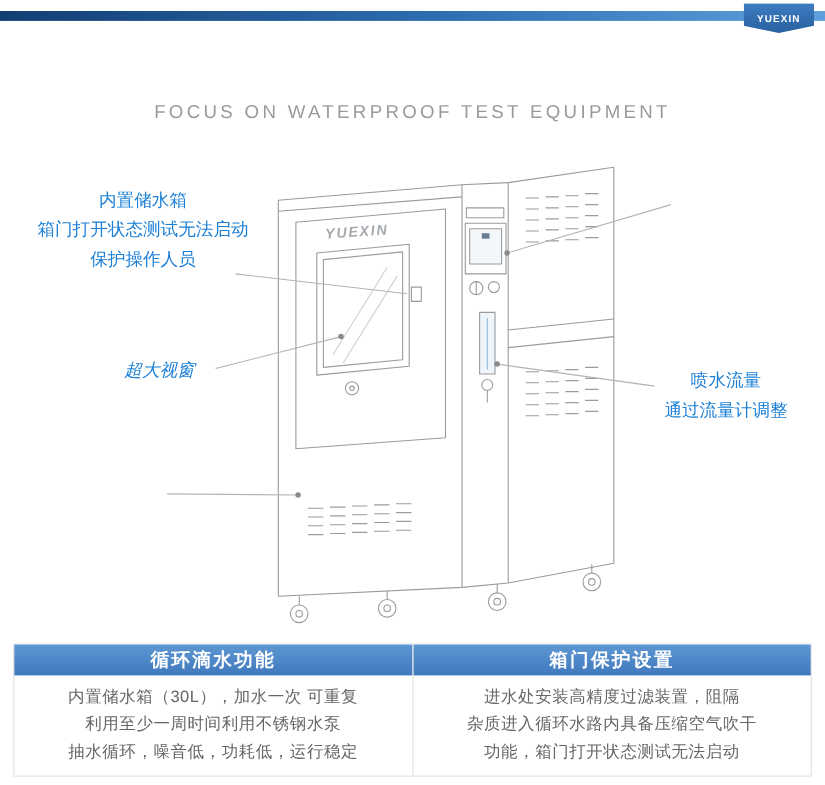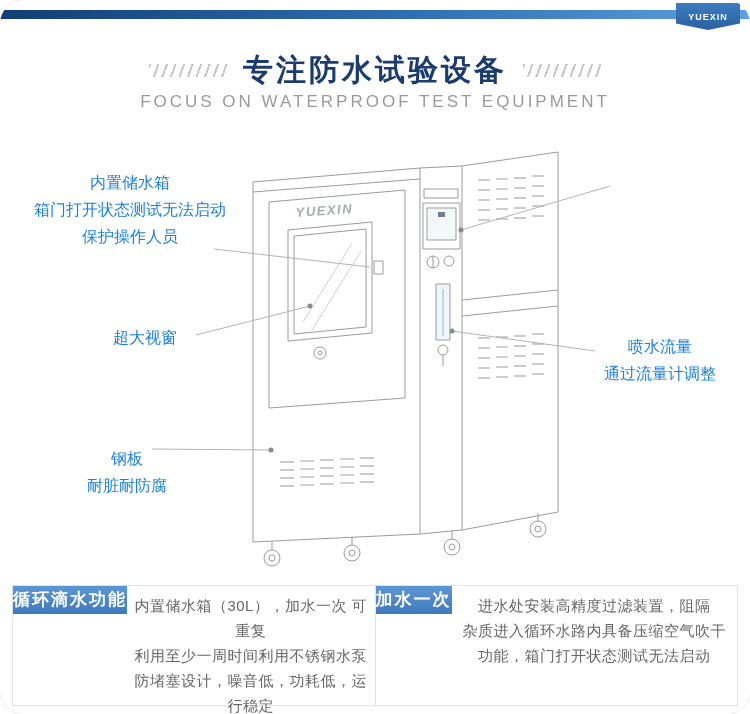--- a/index.html
+++ b/index.html
@@ -1,19 +1,19 @@
 <!DOCTYPE html>
 <html><head>
 <meta charset="utf-8">
 <style>
   * { margin:0; padding:0; box-sizing:border-box; }
   body { background:#fff; font-family:"Liberation Sans","DejaVu Sans",sans-serif; }
   .stage{
     position:relative; width:750px; height:714px; margin:0 auto;
-    background:#ffffff; overflow:hidden; outline:1px solid #ededed;border-radius:24px;
+    background:#ffffff; overflow:hidden; outline:1px solid #ededed;
   }
   
   .topbar{
     position:absolute; left:0; right:0; top:10px; height:9px;
     background:linear-gradient(90deg,#123e73 0%,#2f6fb3 55%,#5ea0dc 100%);
   }
   .badge{
     position:absolute; top:3px; right:10px; width:64px; height:27px;
     background:linear-gradient(#3c7cc0,#2a61a0);
     clip-path:polygon(0 0,100% 0,100% 76%,50% 100%,0 76%);
@@ -37,30 +37,30 @@
     font-size:17px; color:#9a9a9a; letter-spacing:3px;
   }
   
   .illustration{ position:absolute; inset:0; }
   
   .co{
     position:absolute; color:#1b7fd6; font-size:16px; line-height:27px;
     text-align:center; white-space:pre-line;
   }
   .co-door  { left:22px;  top:169px; width:216px; }
-  .co-window{ left:96px;  top:324px; width:98px;  }
+  .co-window{ left:96px;  top:324px; width:98px;font-style:italic;  }
   .co-touch { left:608px; top:160px; width:106px; }
   .co-flow  { left:590px; top:333px; width:140px; }
   .co-steel { left:76px;  top:445px; width:102px; }
   
   .features{
     position:absolute; left:12px; right:12px; top:585px; height:121px;
     border:1px solid #e2e2e2; background:#fff; display:flex;
   }
-  .feature-col{ flex:1; display:flex; flex-direction:row; min-width:0; }
+  .feature-col{ flex:1; display:flex; flex-direction:column; min-width:0; }
   .feature-head{
     height:28px; line-height:28px; text-align:center;
     background:linear-gradient(#5d97d2,#4079bd); color:#fff;
     font-size:17px; font-weight:bold; letter-spacing:2px;
   }
   .feature-divider{ width:1px; background:#e2e2e2; }
   .feature-body{
     flex:1; padding-top:7px; font-size:15px; line-height:25px; color:#666;
     text-align:center; white-space:pre-line; letter-spacing:0.5px;
   }
@@ -68,25 +68,20 @@
 </head>
 <body>
 
 <div class="stage">
 
   <div class="topbar"></div>
   <div class="badge">
     <span>YUEXIN</span>
   </div>
 
-  <div class="title-row">
-    <span class="hatch"></span>
-    <span class="page-title">专注防水试验设备</span>
-    <span class="hatch"></span>
-  </div>
   <div class="page-subtitle">FOCUS ON WATERPROOF TEST EQUIPMENT</div>
 
   <svg class="illustration" viewBox="0 0 750 714" width="750" height="714" xmlns="http://www.w3.org/2000/svg">
     <g stroke="#9b9b9b" fill="none" stroke-width="1" stroke-linejoin="round">
 
       <path d="M253,182 L420,168 L462,166 L558,152 L558,512 L462,530 L420,534 L253,542 Z" fill="#ffffff"></path>
       <line x1="420" y1="168" x2="420" y2="534"></line>
       <line x1="462" y1="166" x2="462" y2="530"></line>
       <path d="M253,192 L420,179"></path>
 
@@ -157,32 +152,30 @@
       <circle cx="271" cy="450" r="2.5"></circle>
     </g>
   </svg>
 
   <div class="co co-door">内置储水箱
 箱门打开状态测试无法启动
 保护操作人员</div>
   <div class="co co-window">超大视窗</div>
   <div class="co co-flow">喷水流量
 通过流量计调整</div>
-  <div class="co co-steel">钢板
-耐脏耐防腐</div>
 
   <div class="features">
     <div class="feature-col">
       <div class="feature-head">循环滴水功能</div>
       <div class="feature-body">内置储水箱（30L），加水一次 可重复
 利用至少一周时间利用不锈钢水泵
-防堵塞设计，噪音低，功耗低，运行稳定</div>
+抽水循环，噪音低，功耗低，运行稳定</div>
     </div>
     <div class="feature-divider"></div>
     <div class="feature-col">
-      <div class="feature-head">加水一次</div>
+      <div class="feature-head">箱门保护设置</div>
       <div class="feature-body">进水处安装高精度过滤装置，阻隔
 杂质进入循环水路内具备压缩空气吹干
 功能，箱门打开状态测试无法启动</div>
     </div>
   </div>
 
 </div>
 
 </body></html>

